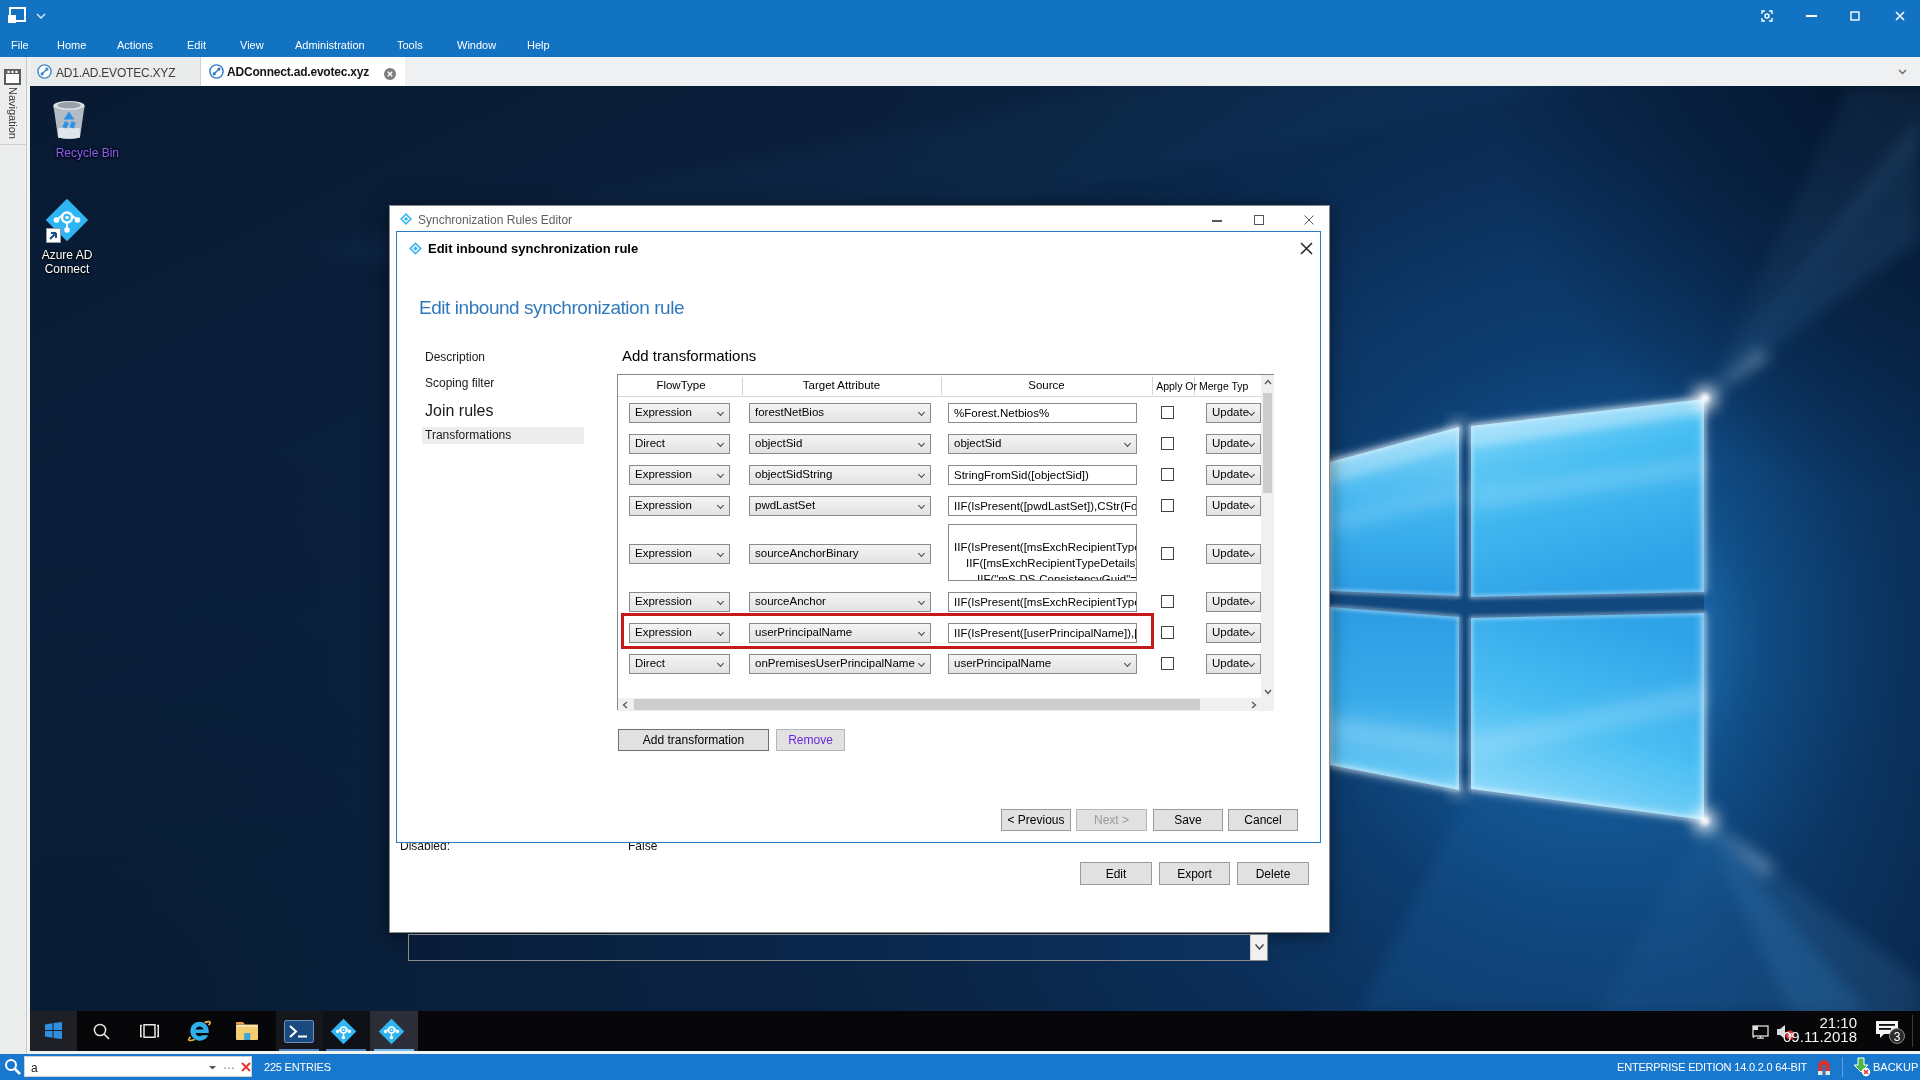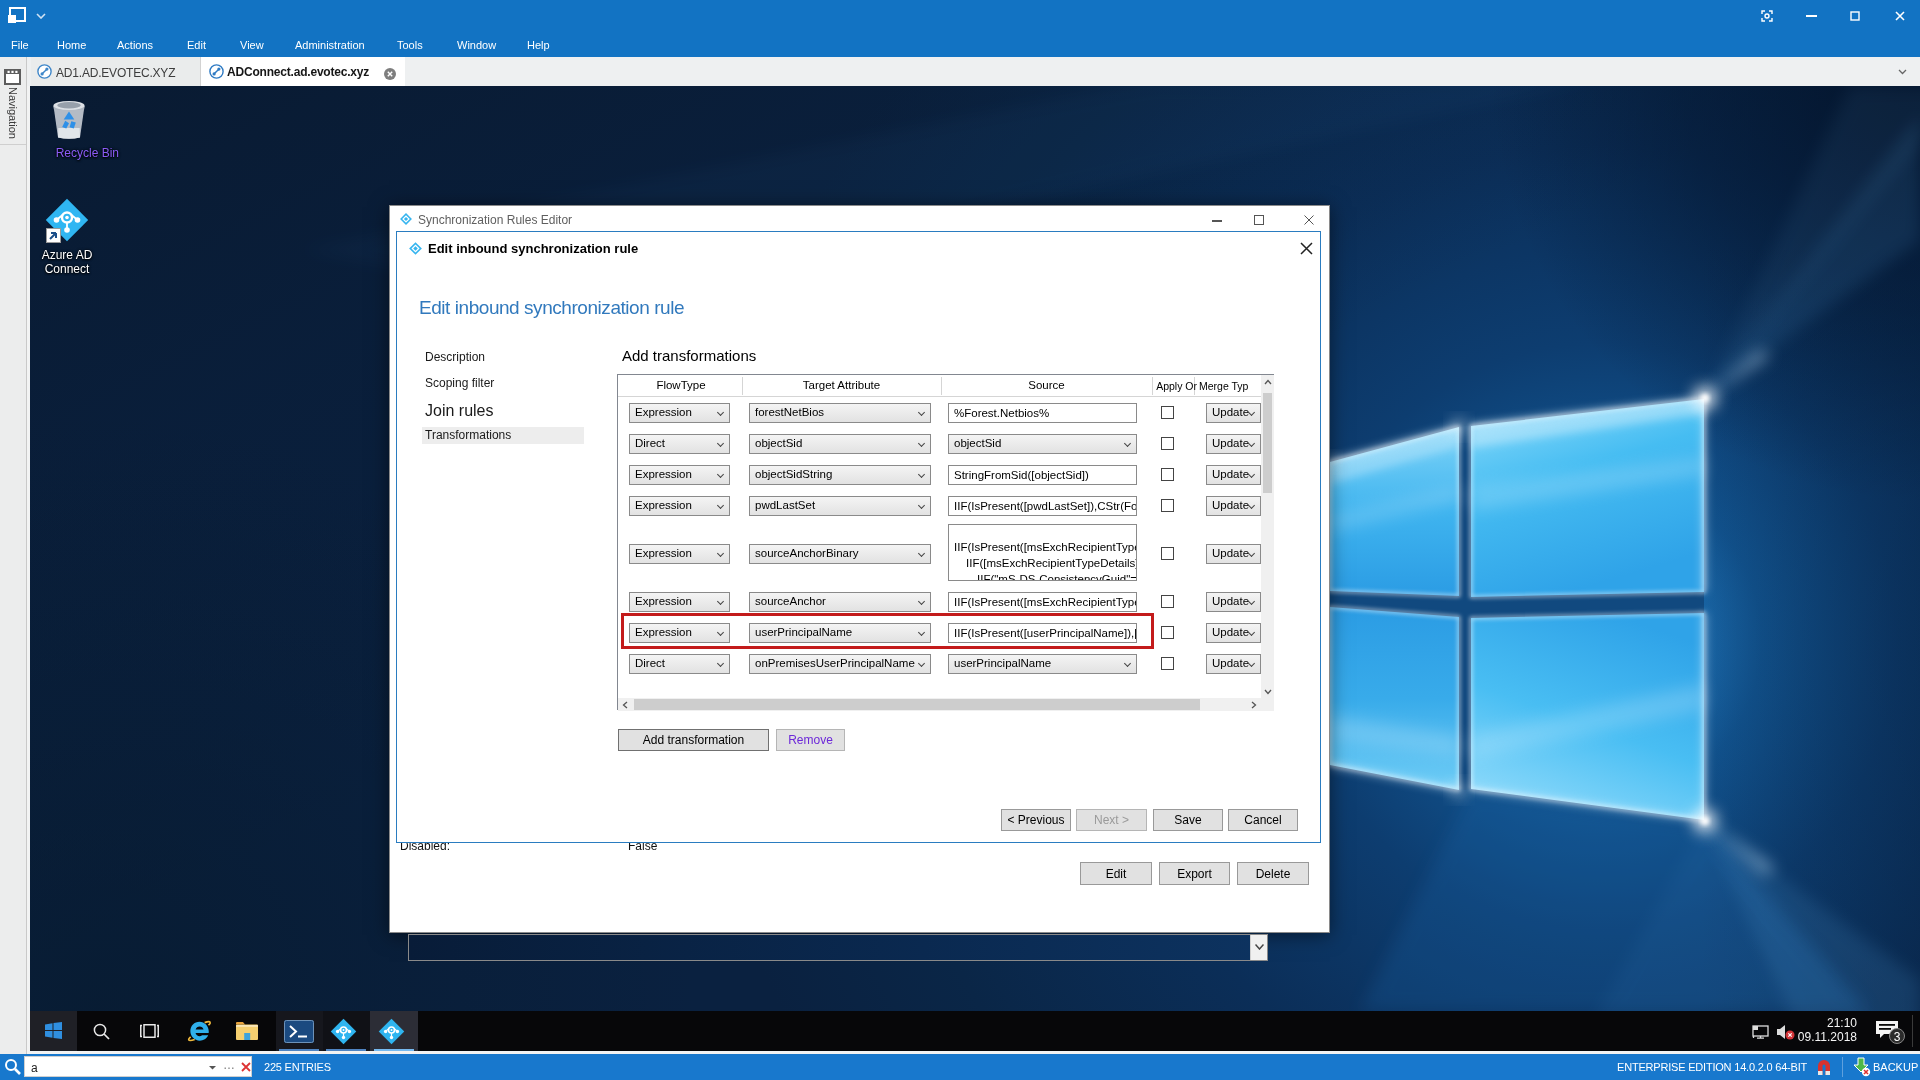--- a/index.html
+++ b/index.html
@@ -207,21 +207,21 @@
   <svg class="a" style="left:1723px;top:14px" width="18" height="14" viewBox="0 0 18 14">
     <rect x="1" y="1" width="15" height="10" fill="none" stroke="#ddd" stroke-width="1.3"></rect>
     <path d="M1.5 11 L1.5 13 M8.5 11 L8.5 13.2 M5 13.2 L12 13.2" stroke="#ddd" stroke-width="1.3"></path>
     <rect x="1" y="1" width="5" height="4" fill="#ddd"></rect>
   </svg>
   <svg class="a" style="left:1748px;top:13px" width="19" height="16" viewBox="0 0 19 16">
     <path d="M0 5 L3 5 L8 1 L8 15 L3 11 L0 11 Z" fill="#ddd"></path>
     <circle cx="13" cy="11" r="4.5" fill="#d23438"></circle>
     <path d="M11.3 9.3 L14.7 12.7 M14.7 9.3 L11.3 12.7" stroke="#fff" stroke-width="1.2"></path>
   </svg>
-  <div class="a" style="left:1744px;top:5px;width:84px;height:30px;color:#f5f5f5;font-size:12px;line-height:14px;text-align:right">21:10<br>09.11.2018</div>
+  <div class="a" style="left:1744px;top:5px;width:84px;height:30px;color:#f5f5f5;font-size:15px;line-height:14px;text-align:right">21:10<br>09.11.2018</div>
   <svg class="a" style="left:1846px;top:9px" width="32" height="24" viewBox="0 0 32 24">
     <path d="M1 1 H23 V14 H9 L5 18 V14 H1 Z" fill="#f4f4f4"></path>
     <rect x="4" y="4" width="16" height="1.8" fill="#0a0a0a"></rect>
       <rect x="4" y="8" width="12" height="1.8" fill="#0a0a0a"></rect>
     <circle cx="22" cy="16" r="7.5" fill="#2b2b2b" stroke="#888" stroke-width="1"></circle>
     <text x="22" y="20.5" font-size="12" fill="#fff" text-anchor="middle" font-family="Liberation Sans">3</text>
   </svg>
   <div class="a" style="right:7px;top:4px;width:1px;height:32px;background:#3a3a3a"></div>
 </div>
 

